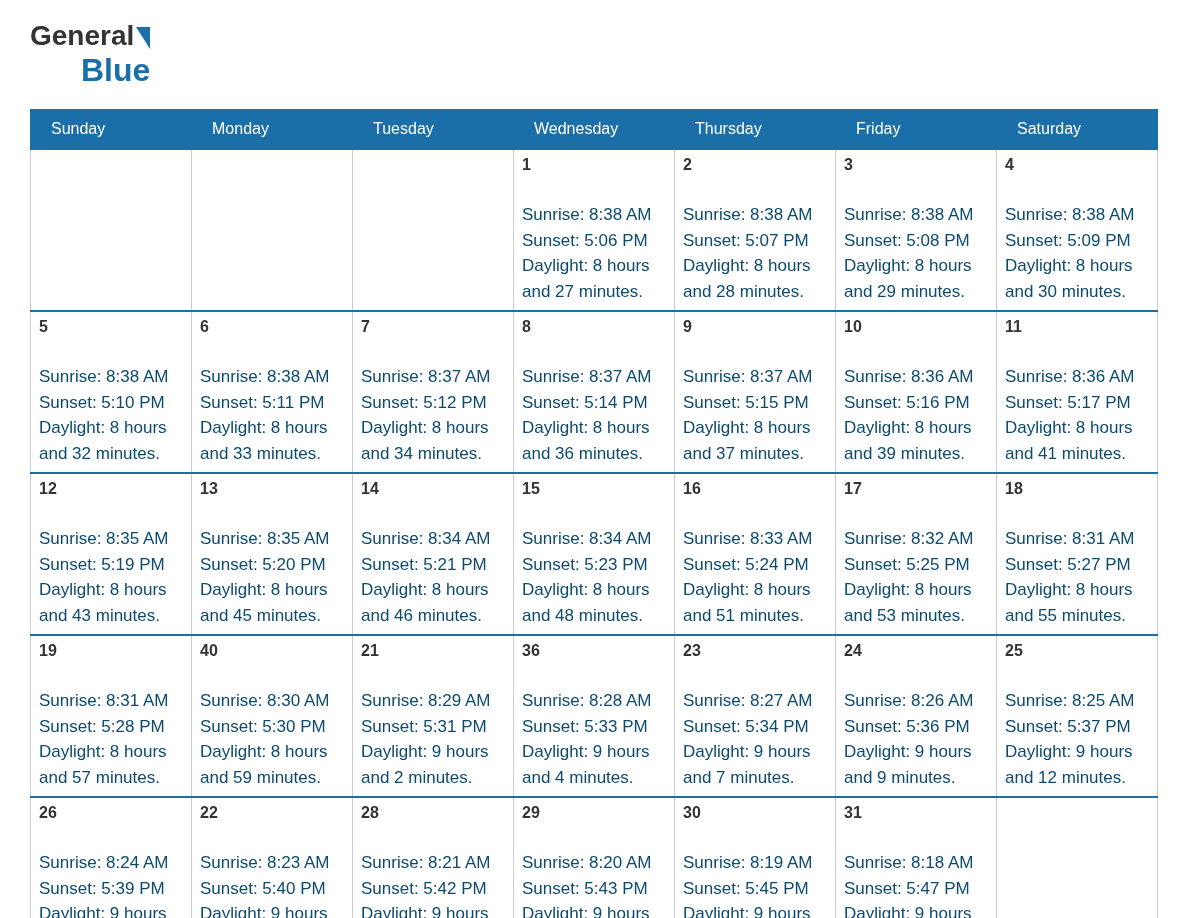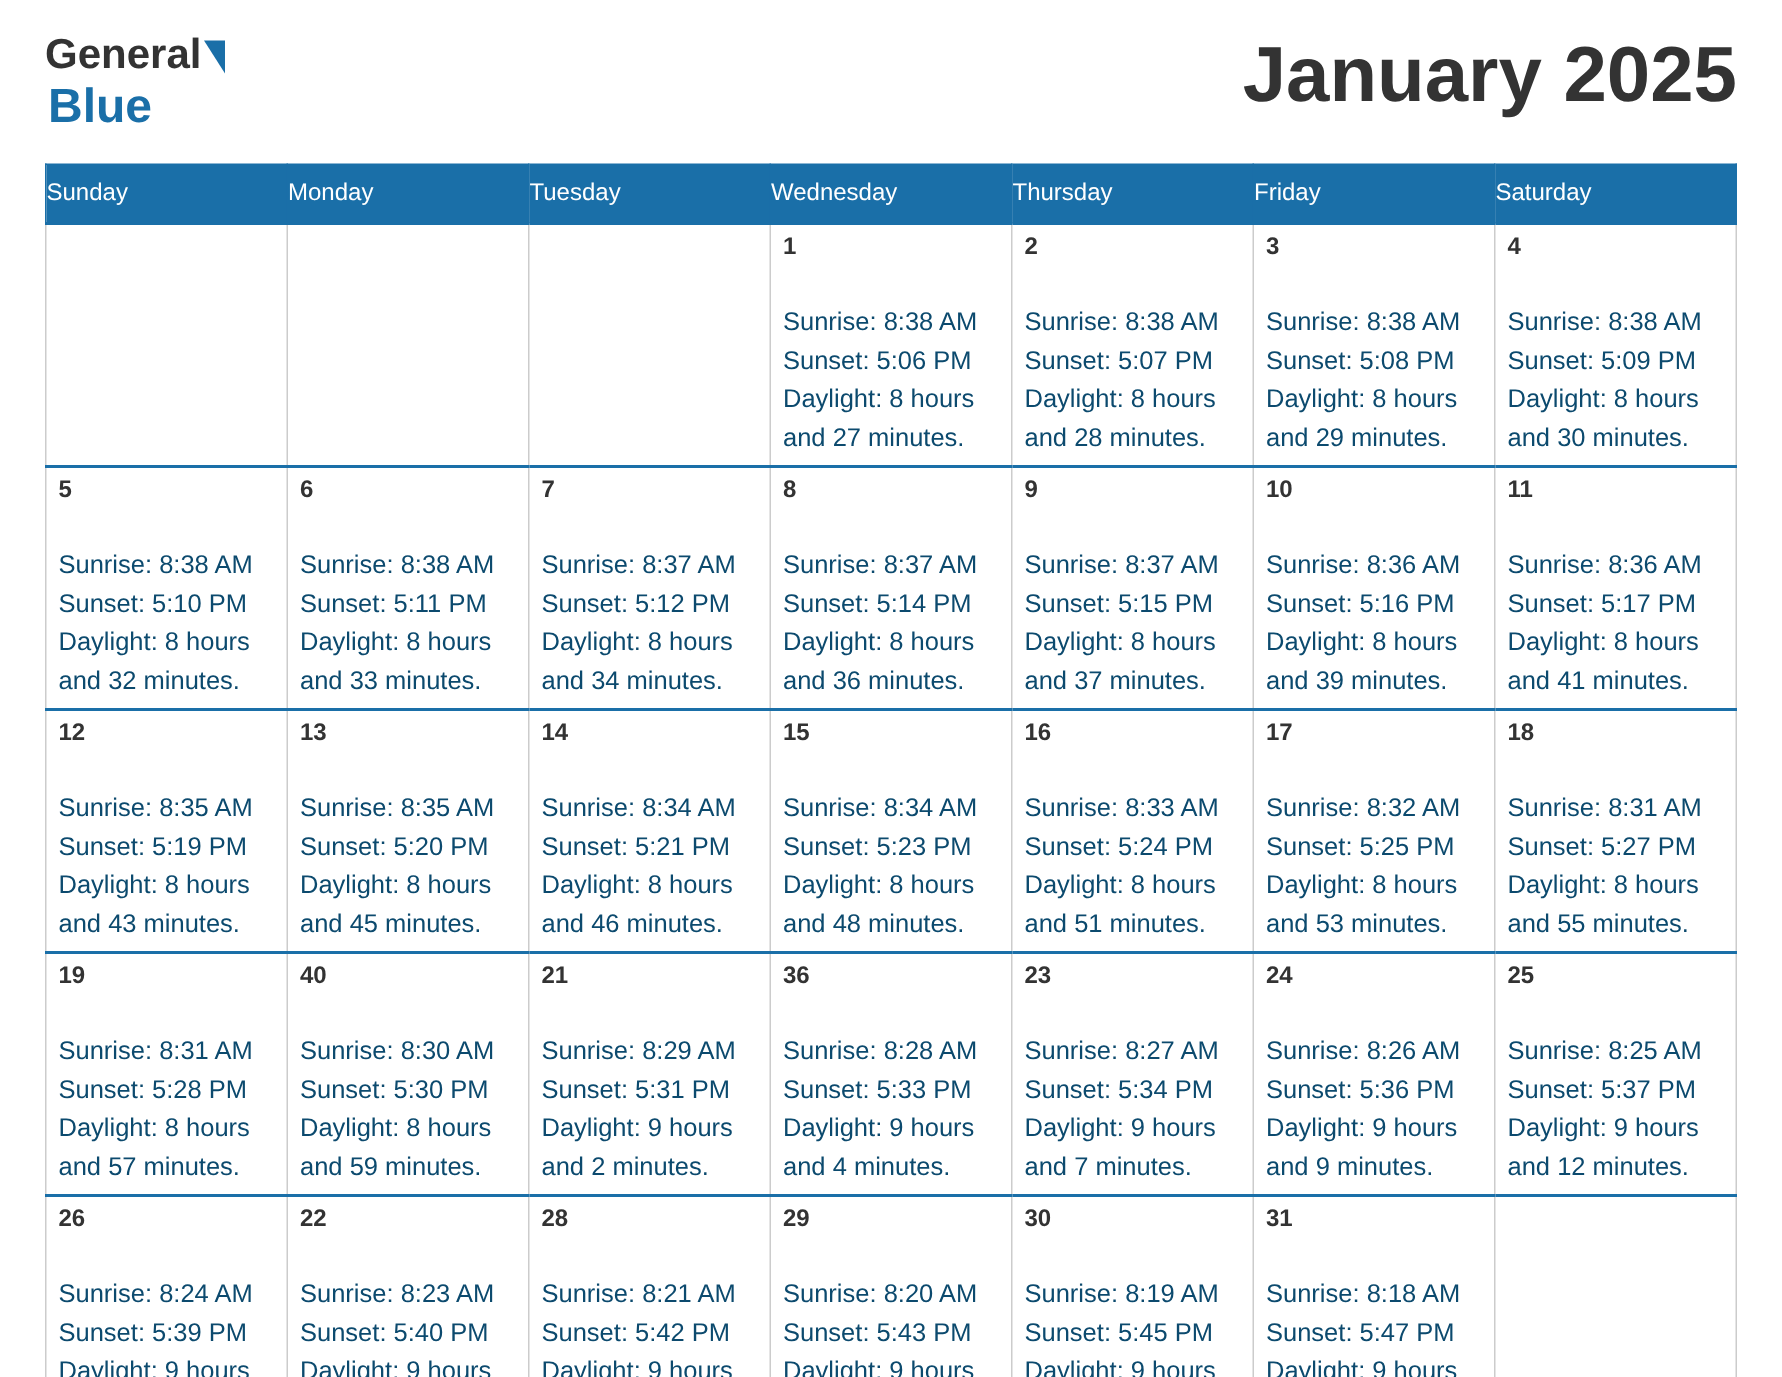--- a/index.html
+++ b/index.html
@@ -12,21 +12,21 @@
     }
     .header {
       display: flex;
       justify-content: space-between;
       align-items: flex-start;
       margin-bottom: 20px;
     }
     .logo {
       display: flex;
       flex-direction: column;
-      align-items: flex-start;
+      align-items: flex-end;
     }
     .logo-top {
       display: flex;
       align-items: center;
     }
     .logo-general {
       font-size: 28px;
       font-weight: bold;
       color: #333;
     }
@@ -58,21 +58,21 @@
       color: #555;
       margin-top: 4px;
     }
     .calendar {
       width: 100%;
       border-collapse: collapse;
     }
     .calendar th {
       background-color: #1a6fa8;
       color: #fff;
-      padding: 10px 0;
+      padding: 10px 20px;
       font-size: 16px;
       font-weight: normal;
       text-align: left;
       border: 1px solid #1a6fa8;
     }
     .calendar td {
       vertical-align: top;
       padding: 6px 8px;
       border: 1px solid #ccc;
       width: 14.28%;
@@ -104,21 +104,20 @@
 
 <div class="header">
   <div class="logo">
     <div class="logo-top">
       <span class="logo-general">General</span>
       <div class="logo-triangle"></div>
     </div>
     <span class="logo-blue">Blue</span>
   </div>
   <div class="title-area">
-    <div class="calendar-title">January 2025</div>
   </div>
 </div>
 
 <table class="calendar">
   <thead>
     <tr>
     <th>Sunday</th>
         <th>Monday</th>
         <th>Tuesday</th>
         <th>Wednesday</th>

